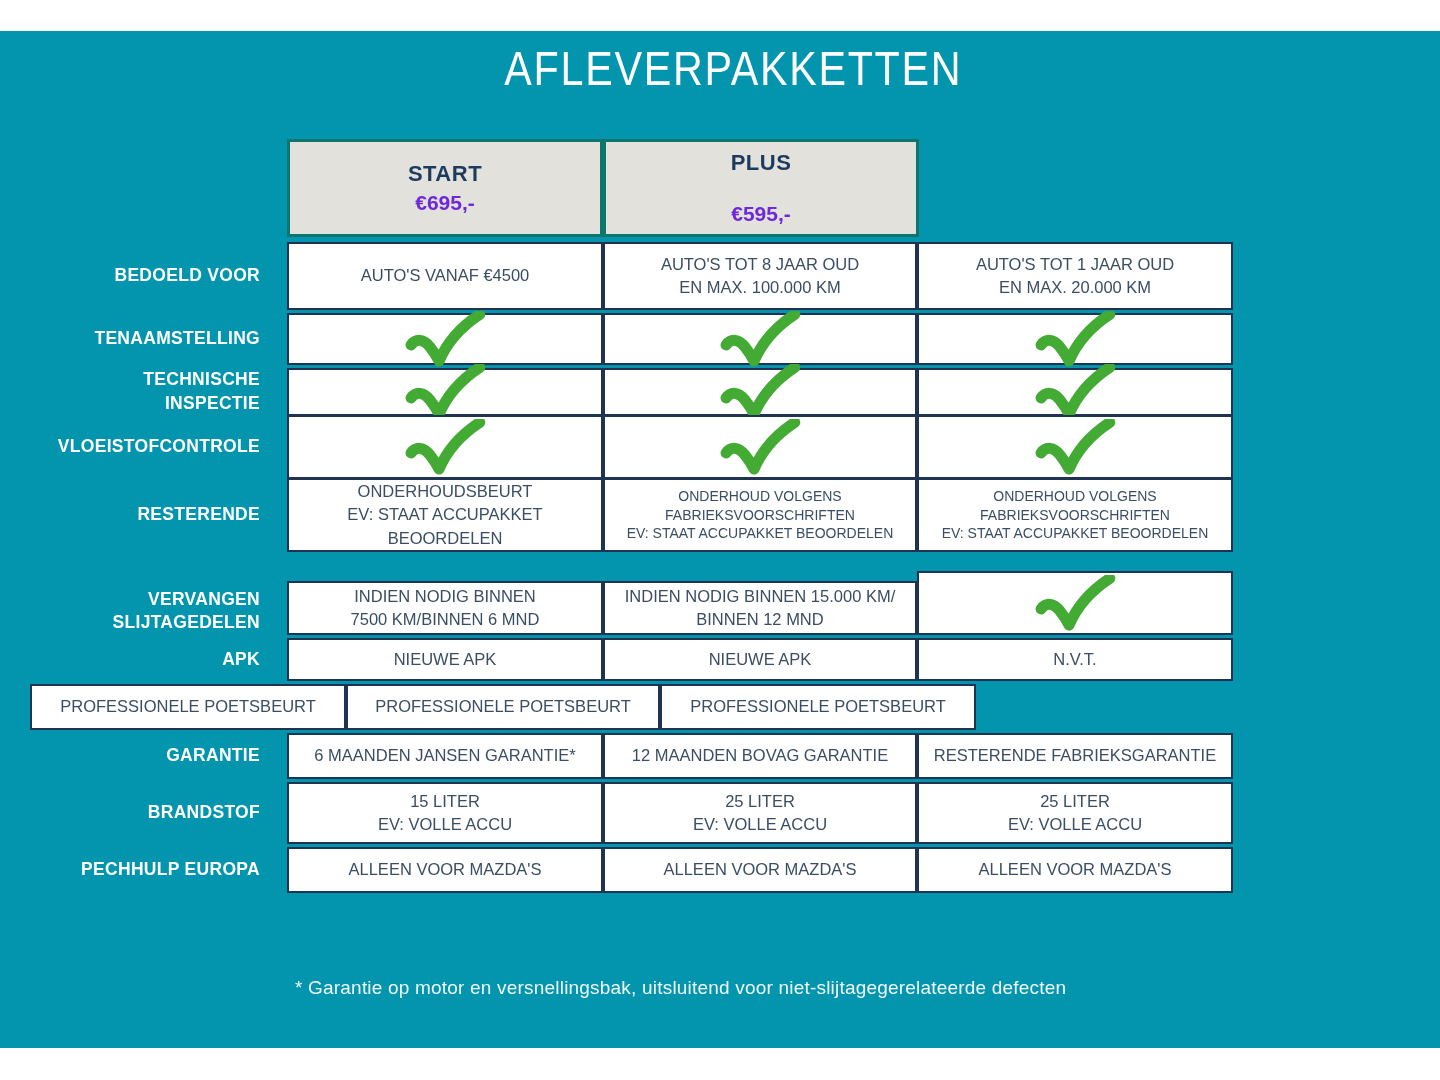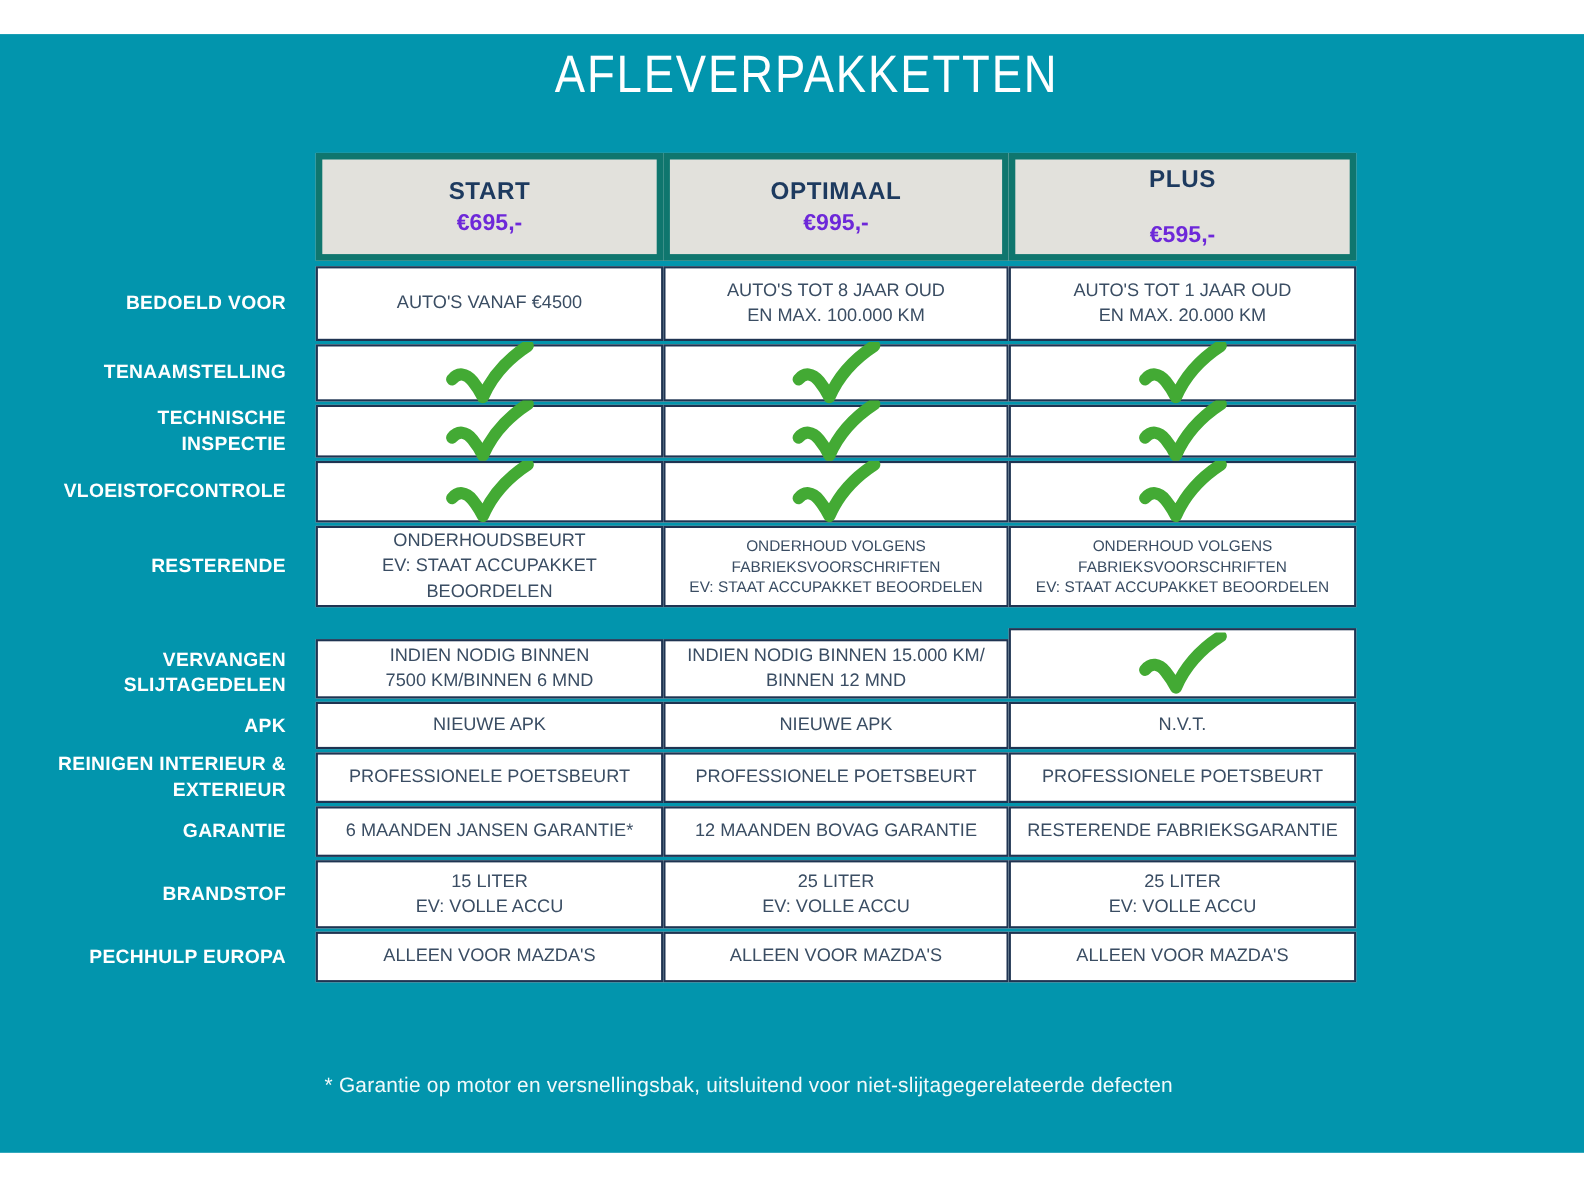--- a/index.html
+++ b/index.html
@@ -37,21 +37,21 @@
     width: 1203px;
   }
   .hrow {
     display: flex;
     margin-bottom: 5px;
   }
   .hspacer { width: 257px; }
   .hcell {
     height: 98px;
     background: #e2e1dc;
-    border: 6px solid #0f766e;
+    border: 3px solid #0f766e;
     display: flex;
     flex-direction: column;
     align-items: center;
     justify-content: center;
     gap: 4px;
   }
   .hcell .pkg-name {
     color: #1d3a5f;
     font-size: 22px;
     font-weight: 700;
@@ -112,24 +112,20 @@
 <div class="teal-band"></div>
 
 <h1 class="page-title"><span>AFLEVERPAKKETTEN</span></h1>
 
 <div class="pkg-table">
   <div class="hrow">
     <div class="hspacer"></div>
     <div class="hcell col-1">
       <div class="pkg-name">START</div>
       <div class="pkg-price">€695,-</div>
-    </div>
-    <div class="hcell col-2">
-      <div class="pkg-name">OPTIMAAL</div>
-      <div class="pkg-price">€995,-</div>
     </div>
     <div class="hcell col-3">
       <div class="pkg-name">PLUS</div>
       <div class="pkg-price">€595,-</div>
     </div>
   </div>
   <div>
       <div class="trow" style="height: 68px;">
         <div class="rlabel">BEDOELD VOOR</div>
         <div class="tcell col-1">AUTO'S VANAF €4500</div>
@@ -156,21 +152,21 @@
         <div class="tcell col-1"><svg class="check-icon" width="88" height="56" viewBox="0 0 100 66" aria-hidden="true">
             <path d="M10 40 C 16 32, 25 33, 32 42 C 36 47, 40 53, 43 59 C 52 38, 68 19, 91 4" fill="none" stroke="#43aa34" stroke-width="13" stroke-linecap="round" stroke-linejoin="round"></path>
           </svg></div>
         <div class="tcell col-2"><svg class="check-icon" width="88" height="56" viewBox="0 0 100 66" aria-hidden="true">
             <path d="M10 40 C 16 32, 25 33, 32 42 C 36 47, 40 53, 43 59 C 52 38, 68 19, 91 4" fill="none" stroke="#43aa34" stroke-width="13" stroke-linecap="round" stroke-linejoin="round"></path>
           </svg></div>
         <div class="tcell col-3"><svg class="check-icon" width="88" height="56" viewBox="0 0 100 66" aria-hidden="true">
             <path d="M10 40 C 16 32, 25 33, 32 42 C 36 47, 40 53, 43 59 C 52 38, 68 19, 91 4" fill="none" stroke="#43aa34" stroke-width="13" stroke-linecap="round" stroke-linejoin="round"></path>
           </svg></div>
       </div>
-      <div class="trow" style="height: 56px;">
+      <div class="trow" style="height: 56px; align-items: center;">
         <div class="rlabel">VLOEISTOFCONTROLE</div>
         <div class="tcell col-1"><svg class="check-icon" width="88" height="56" viewBox="0 0 100 66" aria-hidden="true">
             <path d="M10 40 C 16 32, 25 33, 32 42 C 36 47, 40 53, 43 59 C 52 38, 68 19, 91 4" fill="none" stroke="#43aa34" stroke-width="13" stroke-linecap="round" stroke-linejoin="round"></path>
           </svg></div>
         <div class="tcell col-2"><svg class="check-icon" width="88" height="56" viewBox="0 0 100 66" aria-hidden="true">
             <path d="M10 40 C 16 32, 25 33, 32 42 C 36 47, 40 53, 43 59 C 52 38, 68 19, 91 4" fill="none" stroke="#43aa34" stroke-width="13" stroke-linecap="round" stroke-linejoin="round"></path>
           </svg></div>
         <div class="tcell col-3"><svg class="check-icon" width="88" height="56" viewBox="0 0 100 66" aria-hidden="true">
             <path d="M10 40 C 16 32, 25 33, 32 42 C 36 47, 40 53, 43 59 C 52 38, 68 19, 91 4" fill="none" stroke="#43aa34" stroke-width="13" stroke-linecap="round" stroke-linejoin="round"></path>
           </svg></div>
@@ -197,22 +193,20 @@
             <path d="M10 40 C 16 32, 25 33, 32 42 C 36 47, 40 53, 43 59 C 52 38, 68 19, 91 4" fill="none" stroke="#43aa34" stroke-width="13" stroke-linecap="round" stroke-linejoin="round"></path>
           </svg></div>
       </div>
       <div class="trow" style="height: 43px;">
         <div class="rlabel">APK</div>
         <div class="tcell col-1">NIEUWE APK</div>
         <div class="tcell col-2">NIEUWE APK</div>
         <div class="tcell col-3">N.V.T.</div>
       </div>
       <div class="trow" style="height: 46px;">
-        <div class="rlabel">REINIGEN INTERIEUR &amp;
-EXTERIEUR</div>
         <div class="tcell col-1">PROFESSIONELE POETSBEURT</div>
         <div class="tcell col-2">PROFESSIONELE POETSBEURT</div>
         <div class="tcell col-3">PROFESSIONELE POETSBEURT</div>
       </div>
       <div class="trow" style="height: 46px;">
         <div class="rlabel">GARANTIE</div>
         <div class="tcell col-1">6 MAANDEN JANSEN GARANTIE*</div>
         <div class="tcell col-2">12 MAANDEN BOVAG GARANTIE</div>
         <div class="tcell col-3">RESTERENDE FABRIEKSGARANTIE</div>
       </div>

